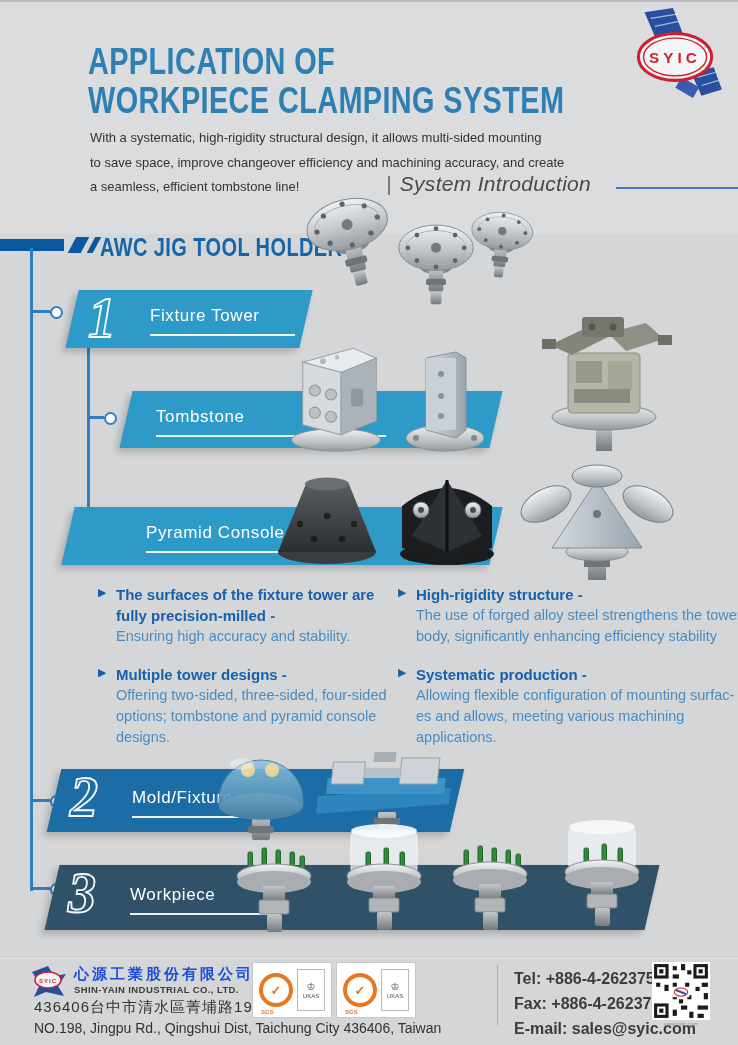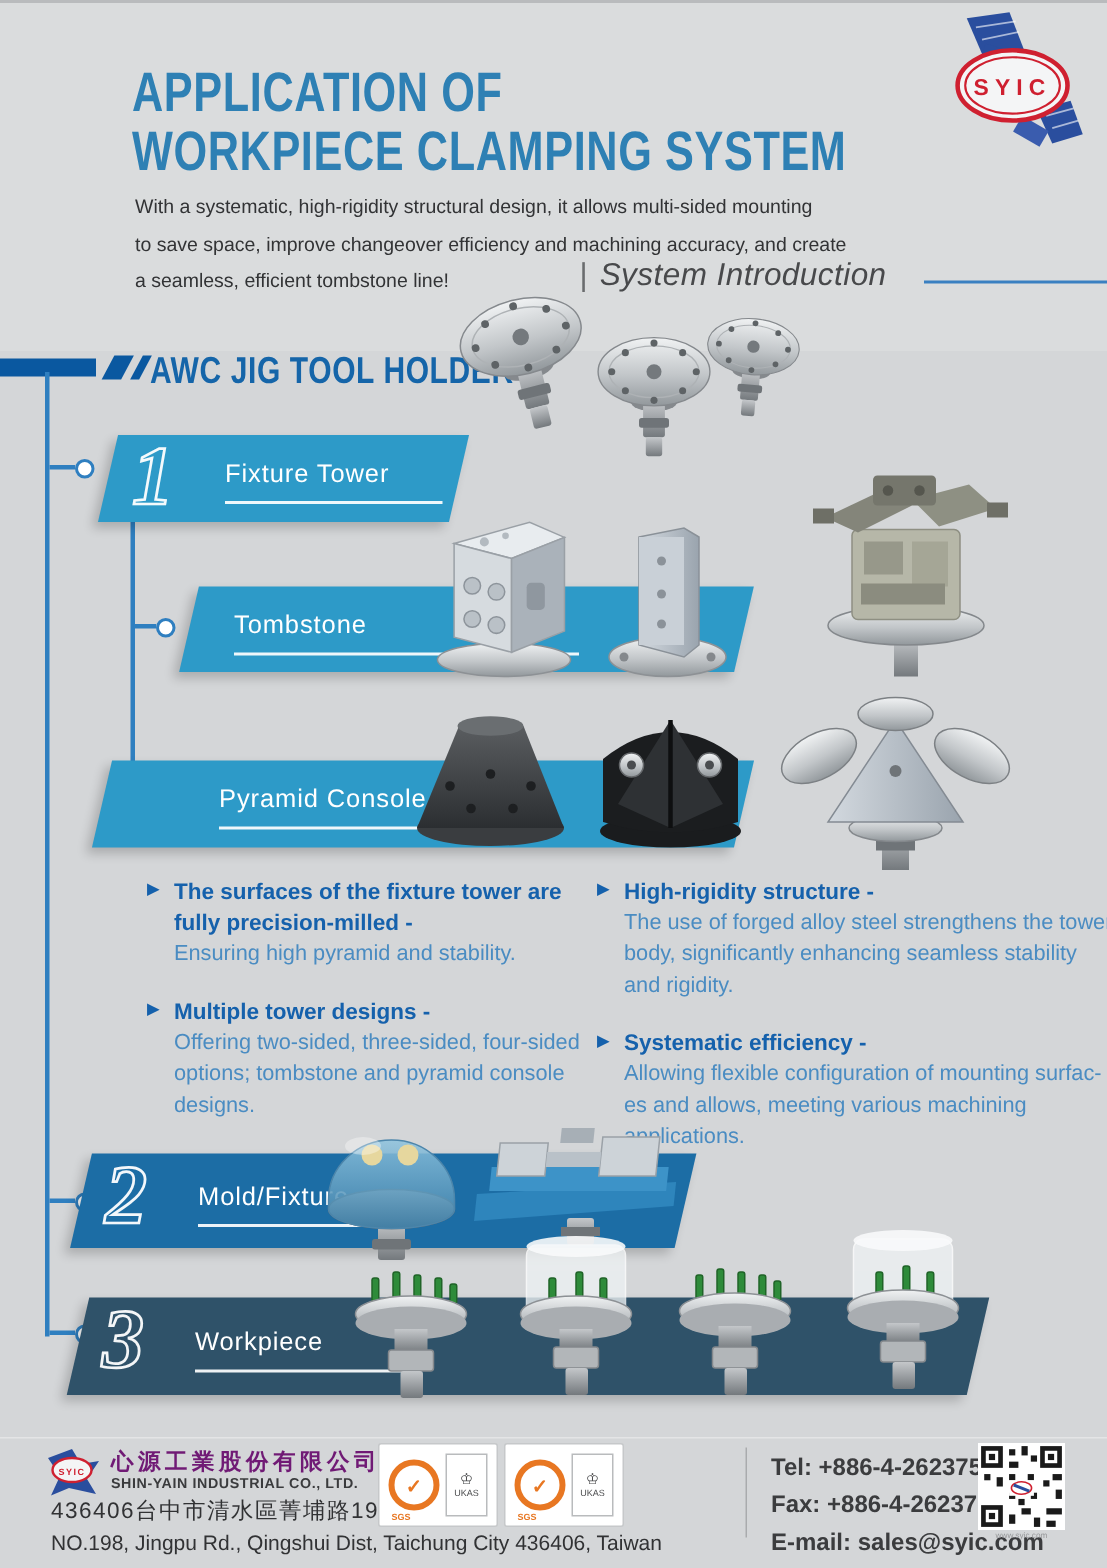--- a/index.html
+++ b/index.html
@@ -36,21 +36,21 @@
   .bunder{position:absolute;height:2px;background:rgba(255,255,255,.92);}
 
   
   .feat-item{position:relative;margin-bottom:17px;}
   .feat-marker{position:absolute;left:0;top:2px;font-size:11px;color:#1561ac;}
   .feat-title{margin-left:18px;font-size:15px;font-weight:700;color:#1561ac;line-height:21px;white-space:nowrap;}
   .feat-body{margin-left:18px;font-size:14.5px;color:#4a8cc2;line-height:21px;white-space:nowrap;}
 
   
   #footer-sep{left:0;top:956px;width:738px;height:1px;background:#e4e5e6;}
-  #company-cn{font-size:15px;font-weight:700;color:#701a75;letter-spacing:3px;white-space:nowrap;}
+  #company-cn{font-size:15px;font-weight:700;color:#1d4ed8;letter-spacing:3px;white-space:nowrap;}
   #company-en{font-size:9.5px;font-weight:700;color:#3a3b3d;letter-spacing:.4px;white-space:nowrap;}
   #addr-cn{font-size:15px;color:#313234;letter-spacing:1px;white-space:nowrap;}
   #addr-en{font-size:14px;color:#313234;white-space:nowrap;}
   .contact-line{font-size:16px;font-weight:700;color:#3b3c3e;line-height:25px;white-space:nowrap;}
   #vdivider{left:497px;top:963px;width:1px;height:60px;background:#a9abad;}
   #qr-caption{font-size:5.5px;color:#97989a;text-align:center;width:58px;}
   .badge{width:78px;height:54px;background:#fff;border:1px solid #c6c8ca;border-radius:2px;
          display:flex;align-items:center;justify-content:center;gap:4px;}
   .badge .ring{width:26px;height:26px;border:4px solid #e87722;border-radius:50%;
                display:flex;align-items:center;justify-content:center;color:#e87722;font-size:13px;font-weight:700;}
@@ -436,42 +436,41 @@
     </svg>
   <svg class="abs" style="left:560px;top:816px;z-index:5;" width="85" height="115">
       <use href="#sWpCup"></use>
     </svg>
 
   <div class="abs" style="left:98px;top:582px;width:300px;">
     <div class="feat-item">
       <span class="feat-marker">▶</span>
       <div class="feat-title">The surfaces of the fixture tower are</div>
       <div class="feat-title">fully precision-milled -</div>
-      <div class="feat-body">Ensuring high pyramid and stability.</div>
+      <div class="feat-body">Ensuring high accuracy and stability.</div>
     </div>
     <div class="feat-item">
       <span class="feat-marker">▶</span>
       <div class="feat-title">Multiple tower designs -</div>
       <div class="feat-body">Offering two-sided, three-sided, four-sided</div>
       <div class="feat-body">options; tombstone and pyramid console</div>
       <div class="feat-body">designs.</div>
     </div>
   </div>
 
   <div class="abs" style="left:398px;top:582px;width:330px;">
     <div class="feat-item">
       <span class="feat-marker">▶</span>
       <div class="feat-title">High-rigidity structure -</div>
       <div class="feat-body">The use of forged alloy steel strengthens the tower</div>
-      <div class="feat-body">body, significantly enhancing seamless stability</div>
-      <div class="feat-body">and rigidity.</div>
+      <div class="feat-body">body, significantly enhancing efficiency stability</div>
     </div>
     <div class="feat-item">
       <span class="feat-marker">▶</span>
-      <div class="feat-title">Systematic efficiency -</div>
+      <div class="feat-title">Systematic production -</div>
       <div class="feat-body">Allowing flexible configuration of mounting surfac-</div>
       <div class="feat-body">es and allows, meeting various machining</div>
       <div class="feat-body">applications.</div>
     </div>
   </div>
 
   <div class="abs" id="footer-sep"></div>
 
   <svg class="abs" style="left:28px;top:962px;" width="42" height="36">
       <use href="#sLogoSmall"></use>

